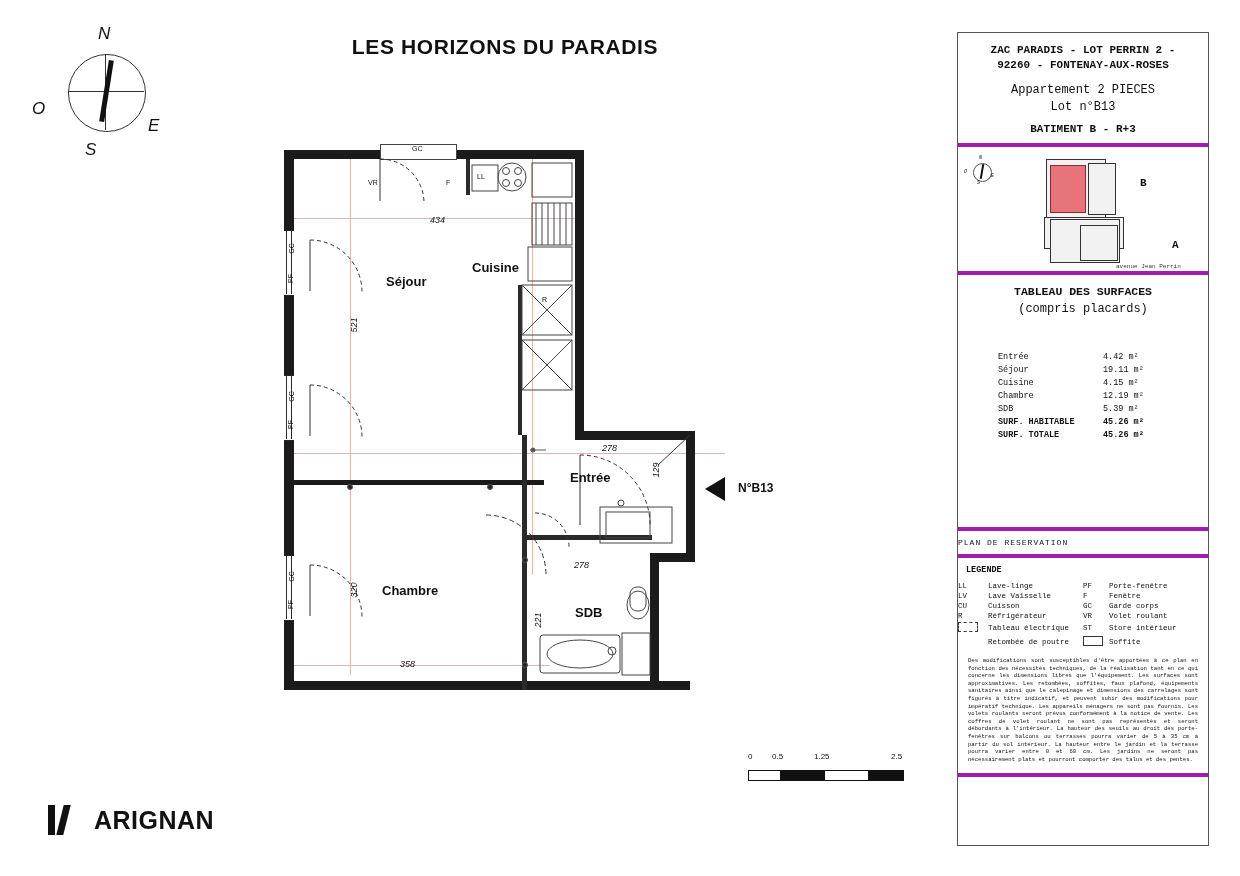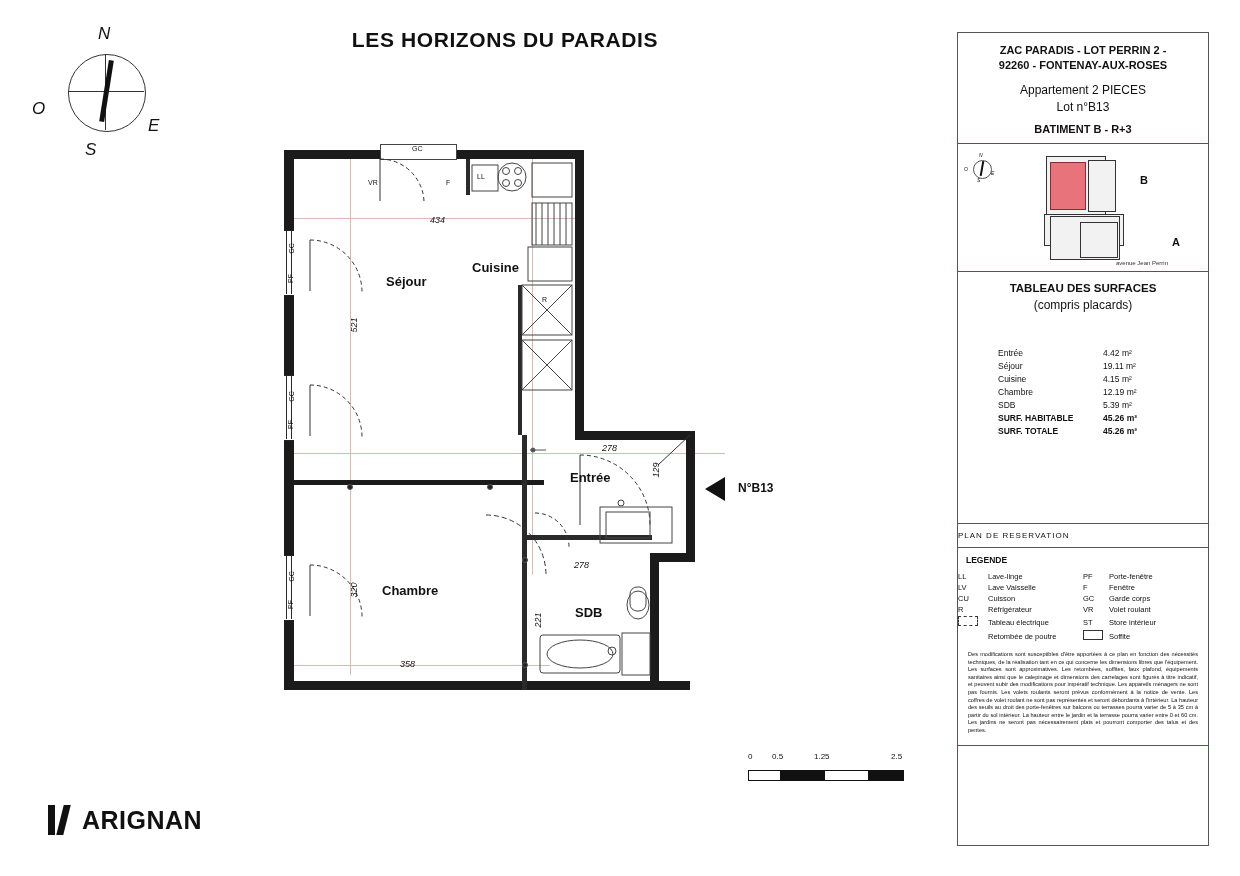--- a/index.html
+++ b/index.html
@@ -8,21 +8,21 @@
     background:#ffffff;
     font-family:"Liberation Sans", sans-serif;
     color:#111;
     position:relative;
     overflow:hidden;
   }
   .abs{position:absolute;}
 
   
   #main-title{
-    left:305px;top:28px;width:400px;
+    left:305px;top:35px;width:400px;
     font-size:21px;font-weight:bold;letter-spacing:.6px;
     text-align:center;
   }
 
   
   #compass{left:30px;top:24px;width:140px;height:140px;}
   #compass .circle{
     position:absolute;left:38px;top:30px;width:76px;height:76px;
     border:1px solid #333;border-radius:50%;
   }
@@ -53,21 +53,21 @@
   
   .win{position:absolute;background:#fff;border-top:1px solid #222;border-bottom:1px solid #222;}
 
   
   #entry-arrow{left:705px;top:477px;width:0;height:0;
     border-top:12px solid transparent;border-bottom:12px solid transparent;border-right:20px solid #111;}
   #entry-label{left:738px;top:481px;font-size:12px;font-weight:bold;}
 
   
   #panel{left:957px;top:32px;width:250px;height:812px;border:1px solid #555;background:#fff;}
-  .p-sec{border-bottom:1px solid #a21caf;box-sizing:border-box;}
+  .p-sec{border-bottom:4px solid #a21caf;box-sizing:border-box;font-family:Liberation Mono, monospace;}
   #addr{font-size:11px;font-weight:bold;text-align:center;line-height:15px;padding-top:10px;}
   #apt{font-size:12px;text-align:center;line-height:17px;padding-top:9px;}
   #bat{font-size:11px;font-weight:bold;text-align:center;padding:7px 0 8px;}
 
   
   #keyplan{height:128px;position:relative;overflow:hidden;background:#fff;}
   #keyplan .kp-shape{position:absolute;border:1px solid #333;background:#f2f2f2;}
   #keyplan .kp-high{position:absolute;background:#e8737a;border:1px solid #8a2b31;}
   #keyplan .kp-lab{position:absolute;font-size:11px;font-weight:bold;}
   #keyplan .kp-street{position:absolute;font-size:6px;color:#333;}
@@ -111,21 +111,21 @@
   #logo{left:48px;top:805px;}
   #logo .mark{
     display:inline-block;vertical-align:middle;width:30px;height:30px;
     position:relative;
   }
   #logo .mark:before,#logo .mark:after{
     content:"";position:absolute;background:#111;
   }
   #logo .mark:before{left:0;top:0;width:7px;height:30px;}
   #logo .mark:after{left:12px;top:0;width:7px;height:30px;transform:skewX(-14deg);}
-  #logo .word{display:inline-block;vertical-align:middle;font-size:25px;font-weight:bold;letter-spacing:.5px;margin-left:4px;}
+  #logo .word{display:inline-block;vertical-align:middle;font-size:25px;font-weight:bold;letter-spacing:.5px;margin-left:16px;}
 </style>
 </head>
 <body>
 
 <div class="abs" id="main-title">LES HORIZONS DU PARADIS</div>
 
 <div class="abs" id="compass">
   <div class="circle"></div>
   <div class="hline"></div>
   <div class="vline"></div>

